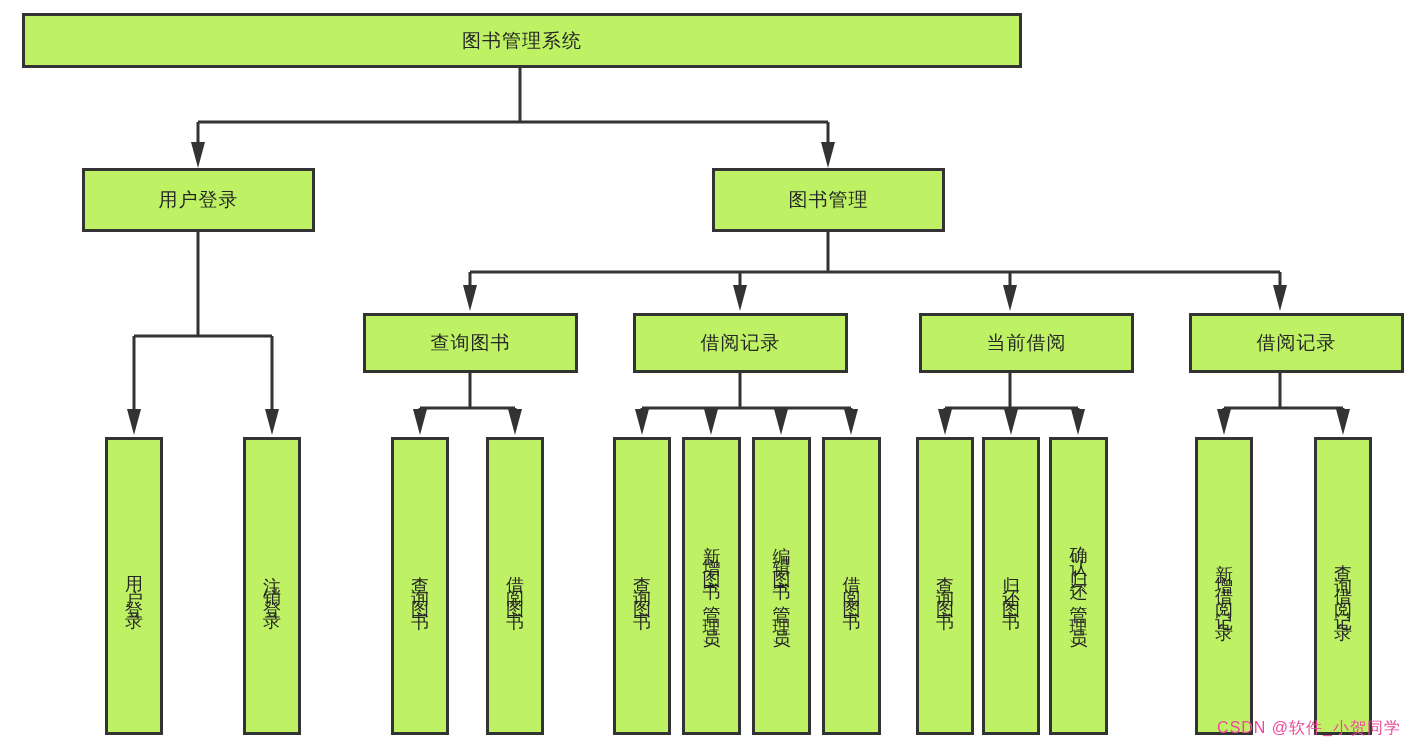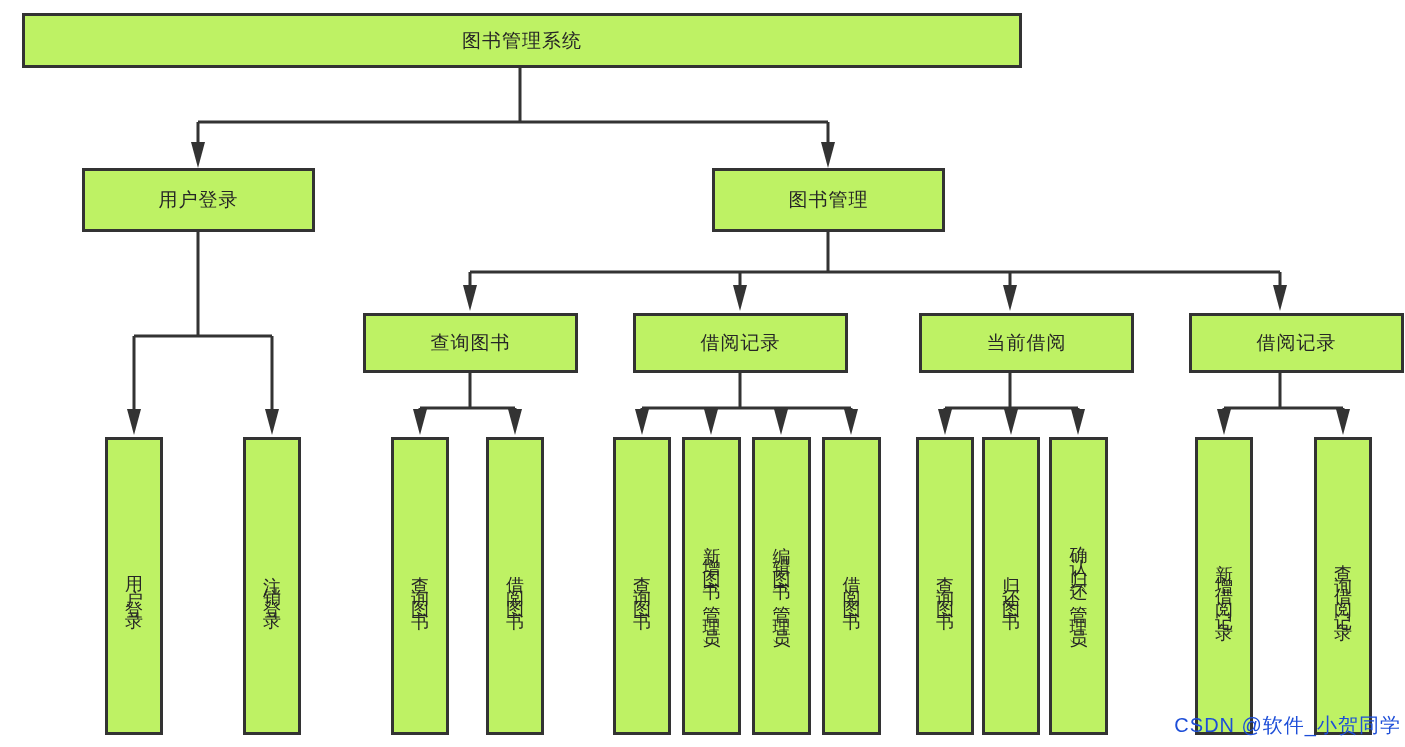--- a/index.html
+++ b/index.html
@@ -40,22 +40,22 @@
     writing-mode: vertical-lr;
     text-orientation: mixed;
     letter-spacing: 12px;
     line-height: 1;
     white-space: nowrap;
   }
   .watermark {
     position: absolute;
     right: 4px;
     bottom: 8px;
-    font-size: 20px;
-    color: #1d4ed8;
+    font-size: 16px;
+    color: #ec4899;
     letter-spacing: 1px;
     z-index: 10;
     white-space: nowrap;
   }
 </style>
 </head>
 <body>
 
 <div id="stage">
 

